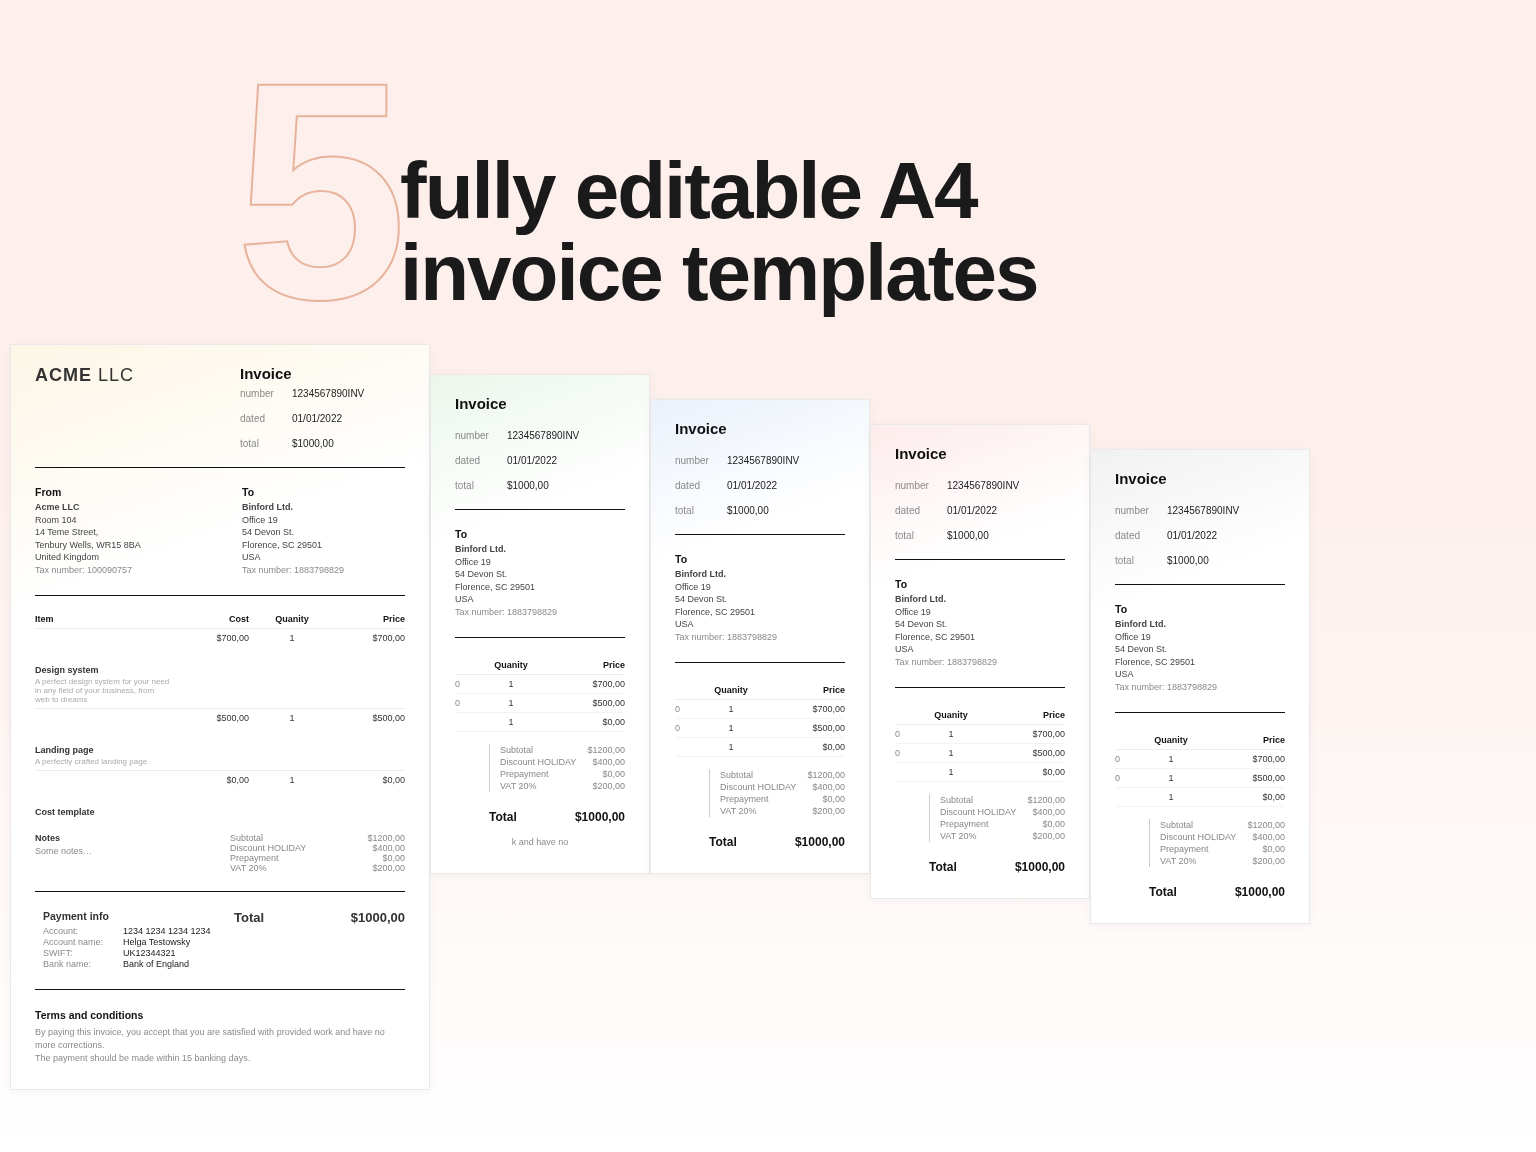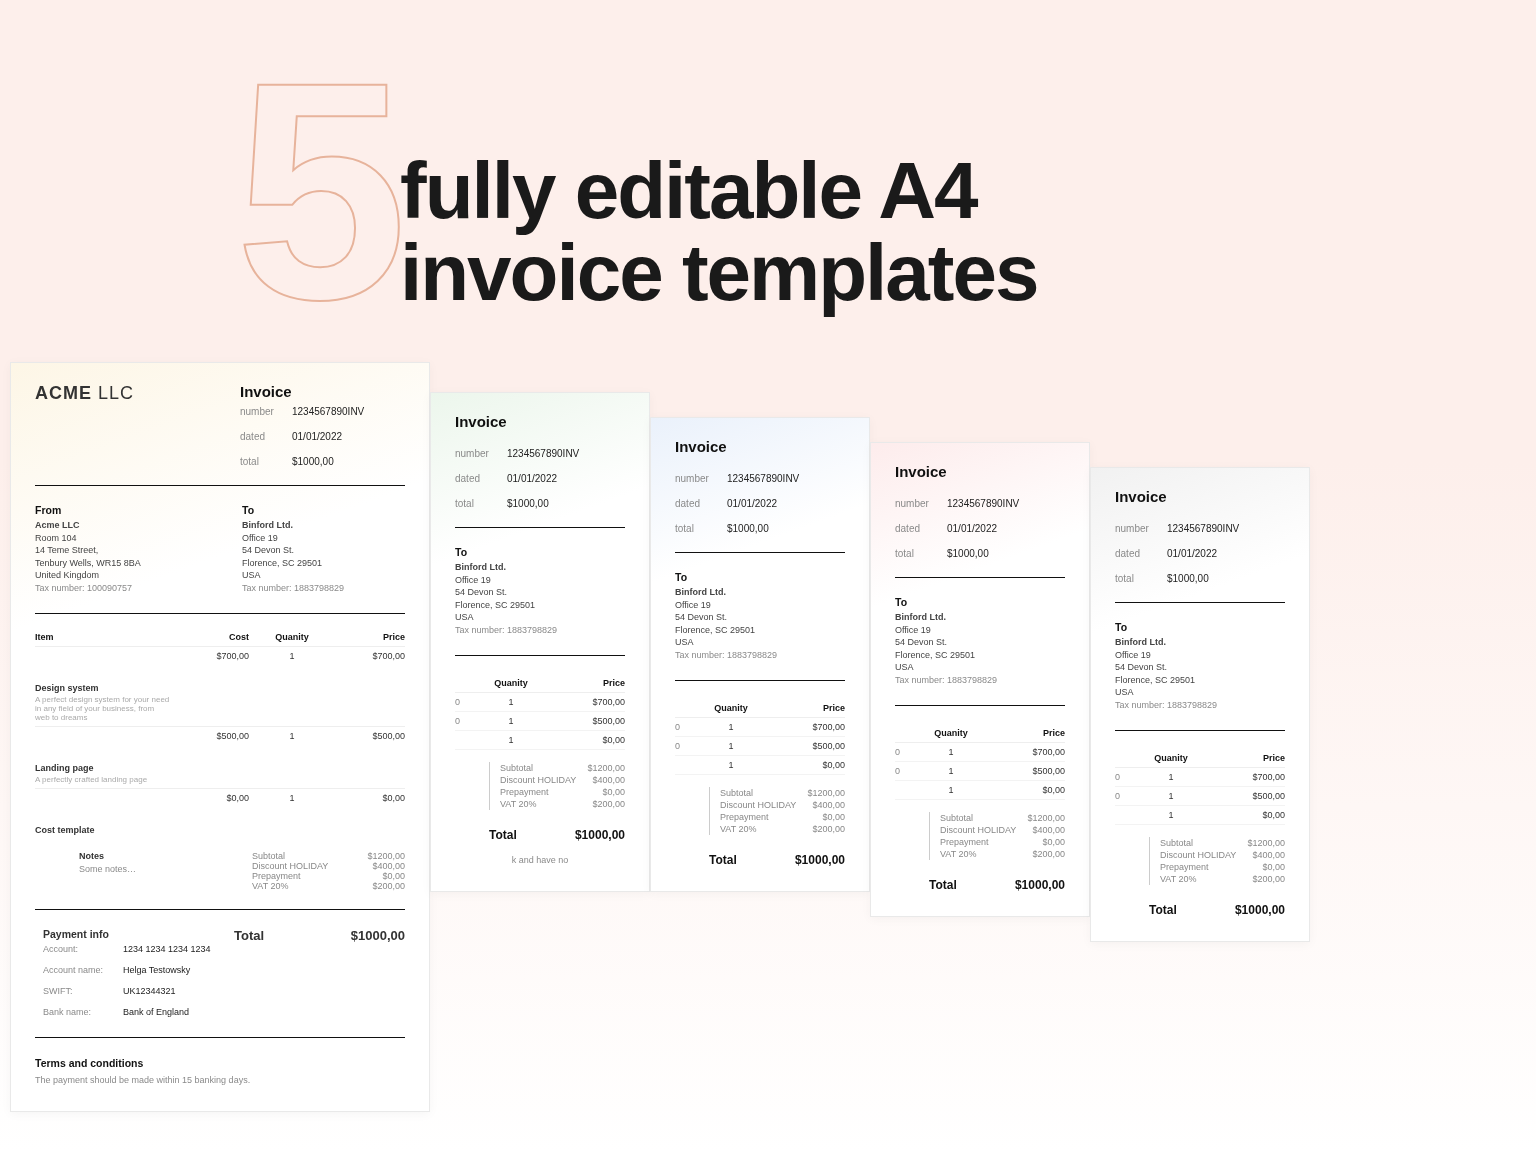--- a/index.html
+++ b/index.html
@@ -14,21 +14,21 @@
     line-height: 0.75;
   }
   
   .headline {
     position: absolute; left: 400px; top: 150px;
     font-size: 80px; font-weight: 700; color: #1a1a1a;
     line-height: 1.02; letter-spacing: -2px;
   }
 
   
-  .stage { position: absolute; left: 0; bottom: 150px; width: 100%; height: 640px; text-decoration: underline; }
+  .stage { position: absolute; left: 0; bottom: 168px; width: 100%; height: 640px; text-decoration: underline; }
   .card {
     position: absolute; width: 420px; background: #fff;
     border: 1px solid #e9e9e9; padding: 20px 24px 24px 24px;
     box-shadow: 0 2px 10px rgba(0,0,0,.04);
     font-size: 10px; color: #333;
     display: flex; flex-direction: column; gap: 12px;
   }
 
   
   .tint-yellow { background: linear-gradient(160deg, #fdf6e6 0%, #fff 30%); }
@@ -66,25 +66,25 @@
   .two-col > div { flex:1; }
 
   .items .hdr, .items .r { display:grid; grid-template-columns: 1fr 70px 70px 70px; gap:8px; font-size:9px; }
   .items .hdr { font-weight:700; color:#111; padding-bottom:4px; }
   .items .r { padding:4px 0; border-top:1px solid #eee; align-items:start; }
   .items .desc { color:#aaa; font-size:8px; grid-column:1; margin-top:2px;}
   .items .r .name { font-weight:600;margin-top:32px; }
   .items .r .cost, .items .r .qty, .items .r .price { text-align:right; }
   .items .qty { text-align:center !important; }
 
-  .notes { font-size:9px;margin-left:44px; }
+  .notes { font-size:9px; }
   .notes .t { font-weight:700; margin-bottom:2px; }
   .pay { font-size:9px; }
   .pay .t { font-weight:800; font-size:10.5px; margin-bottom:4px;}
-  .pay .kv { display:grid; grid-template-columns: 80px auto; color:#8a8a8a; row-gap:11px;}
+  .pay .kv { display:grid; grid-template-columns: 80px auto; color:#8a8a8a; row-gap:1px;}
   .pay .kv span.v { color:#222; }
   .terms .t { font-weight:800; font-size:10.5px; margin-bottom:3px;}
 </style>
 </head>
 <body>
 
 <div class="big5">5</div>
 <div class="headline">
   <div>fully editable A4</div>
   <div>invoice templates</div>
@@ -215,20 +215,21 @@
       </div>
       <div style="flex:1; display:flex; justify-content:space-between; align-items:flex-start; font-weight:800; font-size:13px;">
         <span>Total</span>
         <span>$1000,00</span>
       </div>
     </div>
 
     <div class="rule" style="margin-top:8px;"></div>
     <div class="terms small">
       <div class="t" style="color:#111;">Terms and conditions</div>
+      <div>By paying this invoice, you accept that you are satisfied with provided work and have no more corrections.</div>
       <div>The payment should be made within 15 banking days.</div>
     </div>
   </div>
 
   <div class="card tint-green" style="left:430px; top:30px; width:220px;">
     <h2 class="inv">Invoice</h2>
     <div class="meta">
       <span>number</span>
         <b>1234567890INV</b>
       <span>dated</span>

